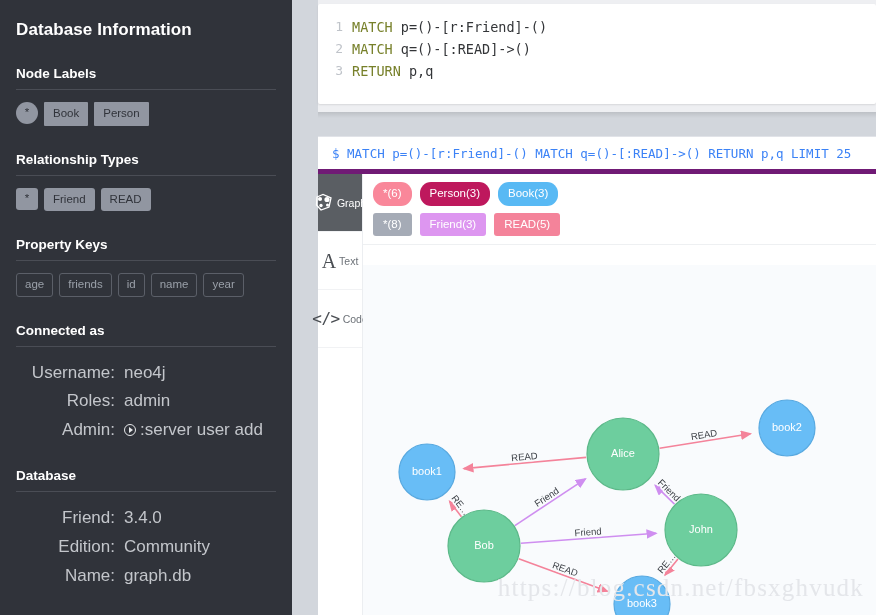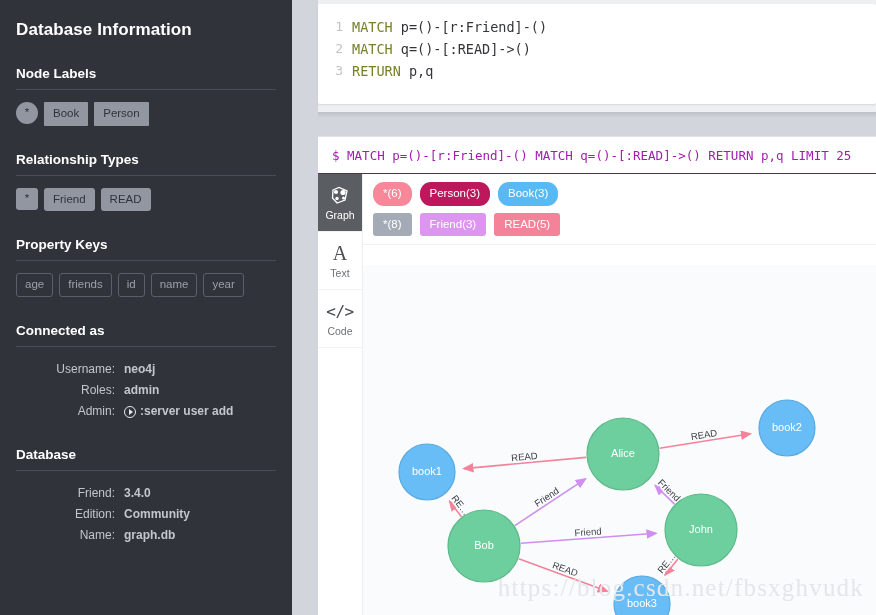--- a/index.html
+++ b/index.html
@@ -43,24 +43,24 @@
   .chip.star { border-radius: 50%; width: 22px; height: 22px;
     display: flex; align-items: center; justify-content: center; padding: 0; }
   .chip.rel { border-radius: 3px; }
   .chip.rel.star { border-radius: 3px; width: 22px; height: 22px; }
   .chip.key {
     background: transparent; color: #9aa0a9;
     border: 1px solid #5b5f68; border-radius: 3px;
     padding: 5px 8px; font-size: 11.5px;
   }
 
-  .kv { margin-top: 14px; font-size: 12px; color: #c3c6cb; }
+  .kv { margin-top: 14px; font-size: 17px; color: #c3c6cb; }
   .kv-row { display: flex; margin-bottom: 4px; line-height: 1.45; }
   .kv-k { width: 108px; text-align: right; padding-right: 9px; color: #c3c6cb; }
-  .kv-v { color: #c3c6cb; display: flex; align-items: center; gap: 4px; font-weight: bold; }
+  .kv-v { color: #c3c6cb; display: flex; align-items: center; gap: 4px; }
   .play-ic {
     display: inline-block; width: 12px; height: 12px; border-radius: 50%;
     border: 1.6px solid #e6e8ea; position: relative; flex: 0 0 auto;
   }
   .play-ic::after {
     content: ""; position: absolute; left: 3.6px; top: 2.2px;
     border-left: 4.6px solid #e6e8ea;
     border-top: 3px solid transparent; border-bottom: 3px solid transparent;
   }
 
@@ -104,35 +104,35 @@
   .frame {
     position: absolute; left: 0; top: 136px;
     width: 558px; height: 479px;
     background: #ffffff;
     border-top: 1px solid #e1e3e8;
   }
   .frame-title {
     height: 37px; display: flex; align-items: center;
     padding: 1px 14px;
     font-family: "DejaVu Sans Mono", monospace;
-    font-size: 12.5px; color: #a21caf;
-    border-bottom: 1px solid #701a75;
+    font-size: 12.5px; color: #3b82f6;
+    border-bottom: 5px solid #701a75;
     white-space: nowrap; overflow: hidden;
   }
 
   .frame-body { position: relative; display: flex; height: 442px; }
 
   
   .viewtabs {
     width: 45px; flex: 0 0 45px;
     border-right: 1px solid #eceef1;
     background: #ffffff;
   }
   .vtab {
-    height: 58px; display: flex; flex-direction: column;
+    height: 58px; display: flex; flex-direction: row;
     align-items: center; justify-content: center; gap: 3px;
     color: #6d7278; font-size: 10.5px;
     border-bottom: 1px solid #f1f2f4;
   }
   .vtab.active { background: #5a5e63; color: #ffffff; }
   .vtab .ic { display: flex; align-items: center; justify-content: center; height: 22px; }
   .vtab .ic svg { display: block; }
   .tbl-ic {
     width: 17px; height: 15px; border: 1.6px solid #6d7278;
     display: grid; grid-template-columns: 1fr 1fr 1fr; grid-template-rows: 1fr 1fr 1fr;

